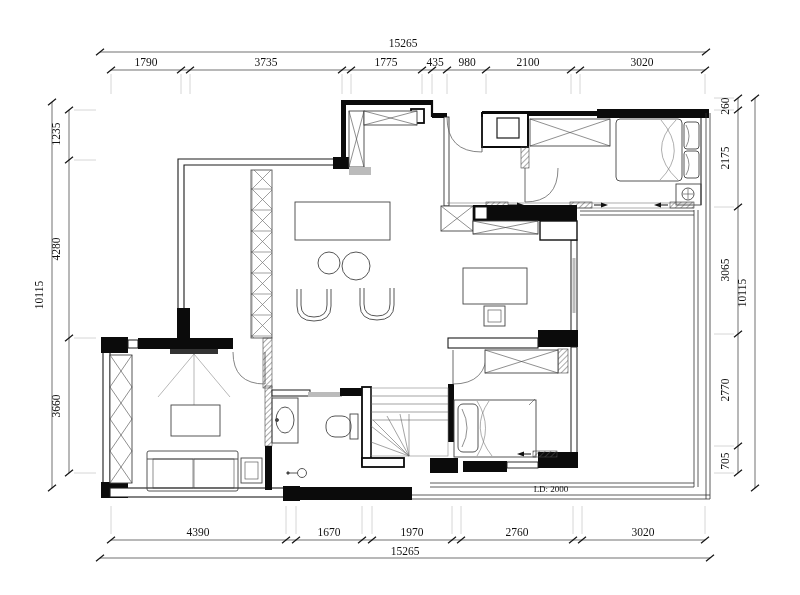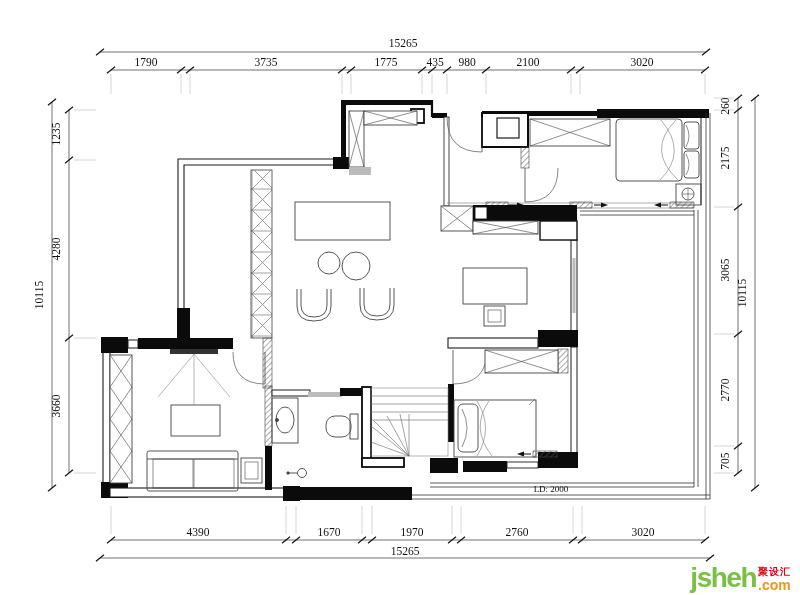--- a/index.html
+++ b/index.html
@@ -299,20 +299,13 @@
       <path d="M462,409 Q472,428 462,447" stroke-width=".6"></path>
       <path d="M477,401 Q494,428 477,456 M489,401 Q470,428 492,456" stroke="#777" stroke-width=".6"></path>
       <path d="M529,405 L535,399" stroke-width=".6"></path>
     </g>
   </g>
 
   <text class="s" x="551" y="492">LD: 2000</text>
 </svg>
 
 
-<div class="logo">
-  <span class="brand">jsheh</span>
-  <span class="col">
-    <span class="cn">聚设汇</span>
-    <span class="com">.com</span>
-  </span>
 </div>
-</div>
 
 </body></html>

